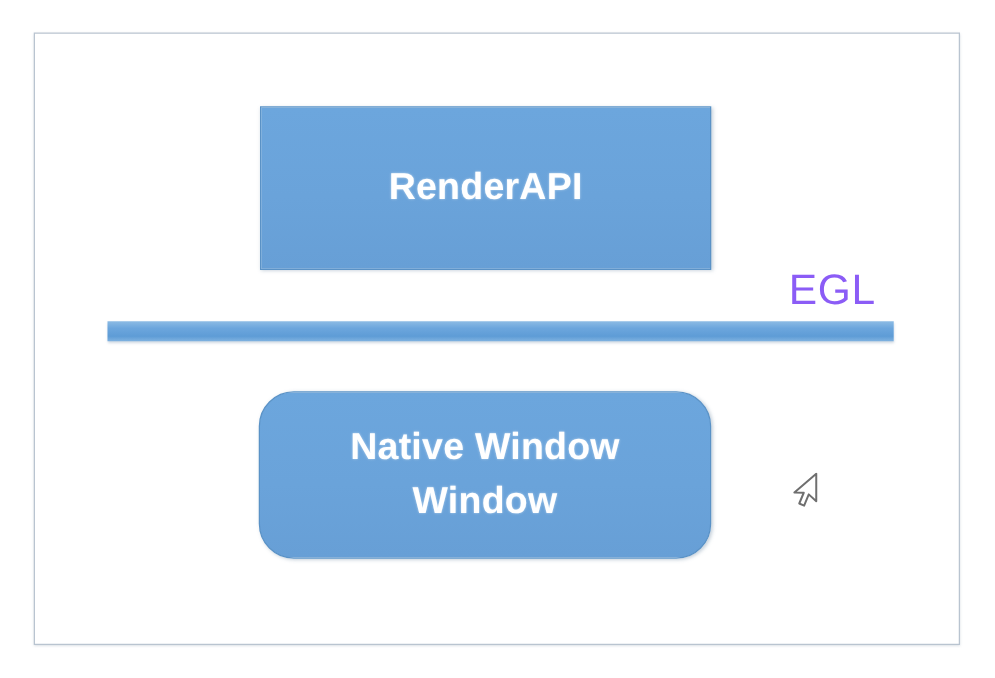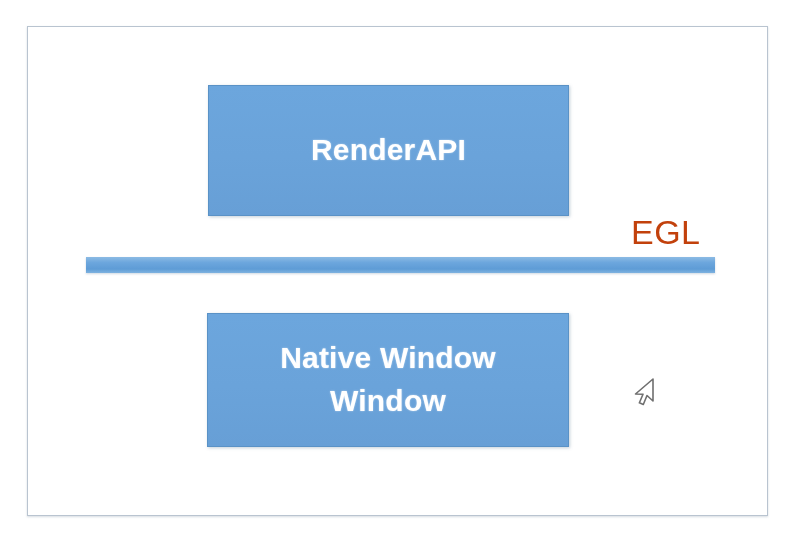--- a/index.html
+++ b/index.html
@@ -79,21 +79,21 @@
     box-shadow: 0 1px 2px rgba(100,130,160,0.30);
   }
 
   
   #egl-label {
     position: absolute;
     left: 630px;
     top: 214px;
     font-size: 34px;
     font-weight: normal;
-    color: #c2410c;
+    color: #8b5cf6;
     letter-spacing: 0.5px;
     line-height: 1;
     white-space: nowrap;
   }
 
   
   #mouse-cursor {
     position: absolute;
     left: 630px;
     top: 378px;
@@ -110,21 +110,21 @@
   <div id="slide-frame">
 
     <div class="layer-box" id="render-api-box" style="left:180px; top:58px;">
       <span class="layer-line">RenderAPI</span>
     </div>
 
     <div id="egl-bar" style="left:58px; top:230px;"></div>
 
     <div id="egl-label" style="left:603px; top:188px;">EGL</div>
 
-    <div class="layer-box" id="native-window-box" style="left:179px; top:286px;">
+    <div class="layer-box" id="native-window-box" style="left:179px; top:286px;border-radius:28px;">
       <span class="layer-line">Native Window</span>
       <span class="layer-line">Window</span>
     </div>
 
   </div>
 
   <div id="mouse-cursor">
     <svg width="26" height="32" viewBox="0 0 26 32" xmlns="http://www.w3.org/2000/svg">
       <g transform="translate(26,0) scale(-1,1)">
         <path d="M3 1 L3 23 L9 17.5 L12.7 26.5 L16.6 24.8 L13 16.2 L20.5 16 Z" fill="#ffffff" stroke="#6f6f6f" stroke-width="1.6" stroke-linejoin="round"></path>

